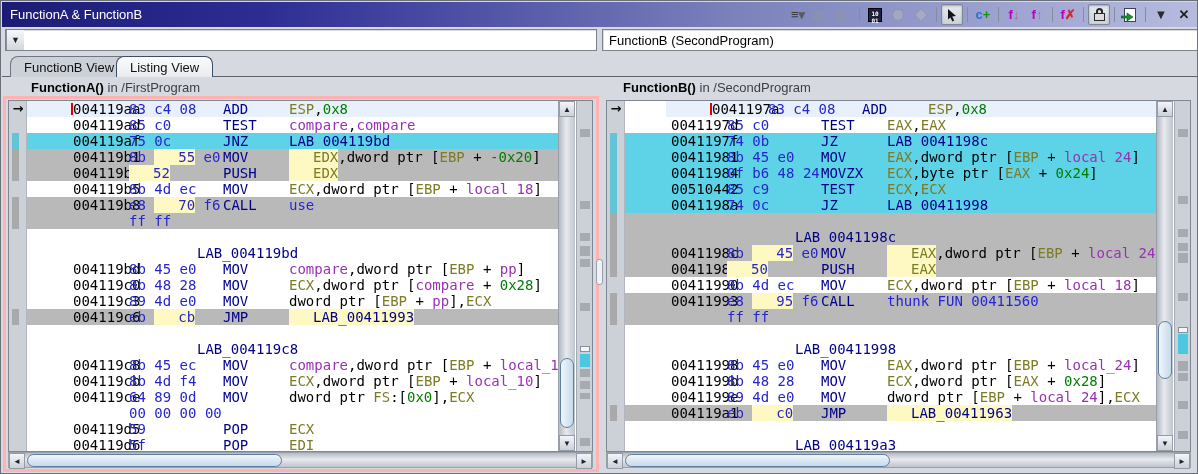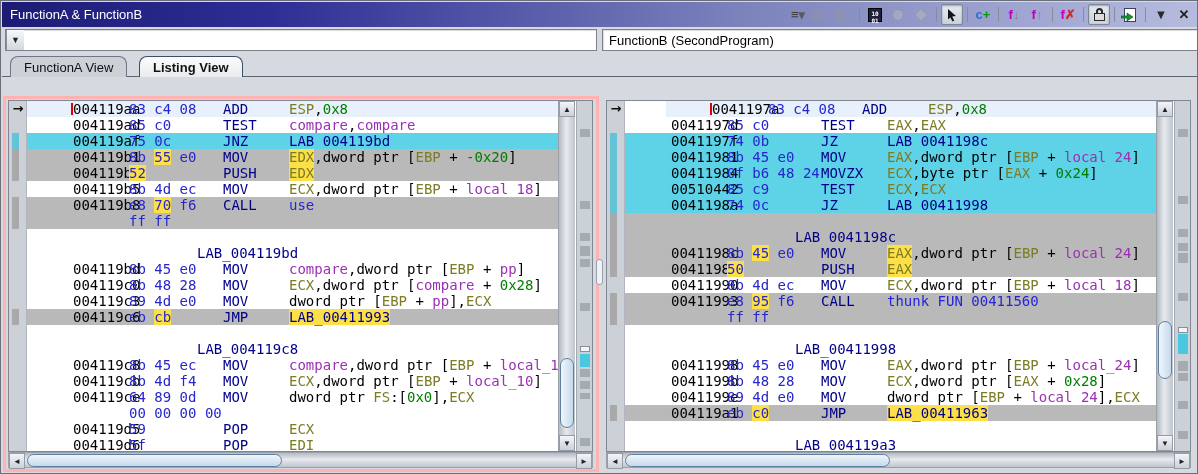--- a/index.html
+++ b/index.html
@@ -58,21 +58,21 @@
   .bg-cur  { background:#e7f0fb; }
   .bg-cyan { background:#5ed2e6; }
   .bg-gray { background:#b9b9b9; }
   .addr { left:46px; color:#000000; }
   .bytes { left:102px; color:#2626cc; }
   .bytes span { position:static; }
   .mn { left:196px; color:#000089; }
   .lab { left:170px; color:#000089; }
   .ops { left:262px; }
   .ops span { position:static; }
-  .hl { background:#fde047; }
+  .hl { background:#fef9c3;padding-left:24px; }
   .caret { position:absolute; left:44px; top:2px; width:2px; height:12px; background:#e00000; }
   .m-arrow { position:absolute; left:1px; width:16px; height:16px; font:bold 13px/16px "DejaVu Sans", sans-serif; text-align:center; color:#0a0a0a; }
   .m-bar { position:absolute; left:3px; width:7px; height:16px; }
   .m-bar.cyan { background:#62c4d6; }
   .m-bar.gray { background:#a9a9a9; }
 
   
   .vscroll { position:absolute; top:0; width:17px; height:100%;
              background:linear-gradient(90deg,#b4bac2,#e7eaee 45%,#bfc5cd); border-left:1px solid #9aa1ab; }
   .sbtn { position:absolute; left:0; width:16px; height:16px; background:linear-gradient(#f3f5f7,#ccd1d8);
@@ -175,24 +175,34 @@
 
   <div class="combo" style="left:4px; top:28px; width:592px;">
     <span class="combo-btn">▼</span>
   </div>
   <div class="combo" style="left:601px; top:28px; width:696px;">
     <span class="combo-text">FunctionB (SecondProgram)</span>
     <span class="combo-btn">▼</span>
   </div>
 
   <div class="tabbar">
-    <div class="tab" style="left:8px;">FunctionA View</div>
-    <div class="tab active" style="left:137px;font-weight:bold;">Listing View</div>
-  </div>
-
+    <div class="tab" style="left:8px;">FunctionB View</div>
+    <div class="tab active" style="left:114px;">Listing View</div>
+  </div>
+
+  <div class="phead" style="left:30px;">
+    <b>FunctionA()</b>
+    <span>in</span>
+    <span>/FirstProgram</span>
+  </div>
+  <div class="phead" style="left:622px;">
+    <b>FunctionB()</b>
+    <span>in</span>
+    <span>/SecondProgram</span>
+  </div>
 
   <div class="focus-border"></div>
   <div class="lstbox" style="left:7px; width:585px;">
     <div class="marker-margin" id="margin-left">
         <div class="m-arrow" style="top: 0px;">→</div>
         <div class="m-bar cyan" style="top: 32px;"></div>
         <div class="m-bar gray" style="top: 48px;"></div>
         <div class="m-bar gray" style="top: 64px;"></div>
         <div class="m-bar gray" style="top: 96px;"></div>
         <div class="m-bar gray" style="top: 112px;"></div>

